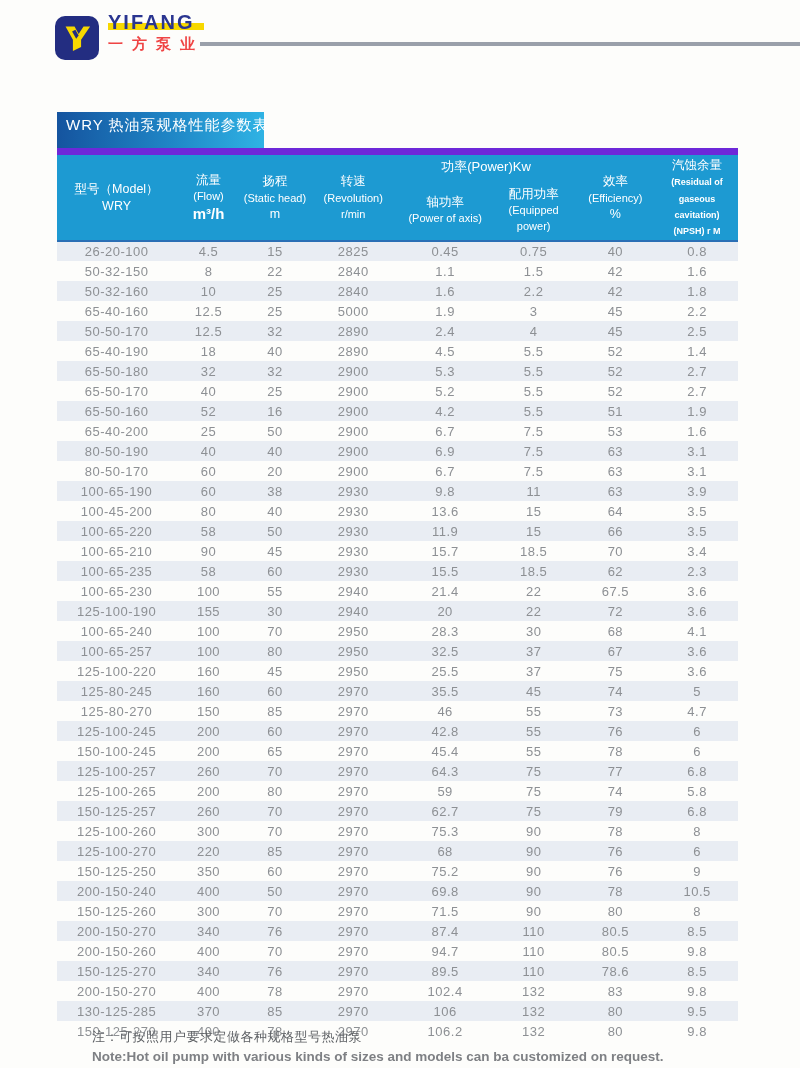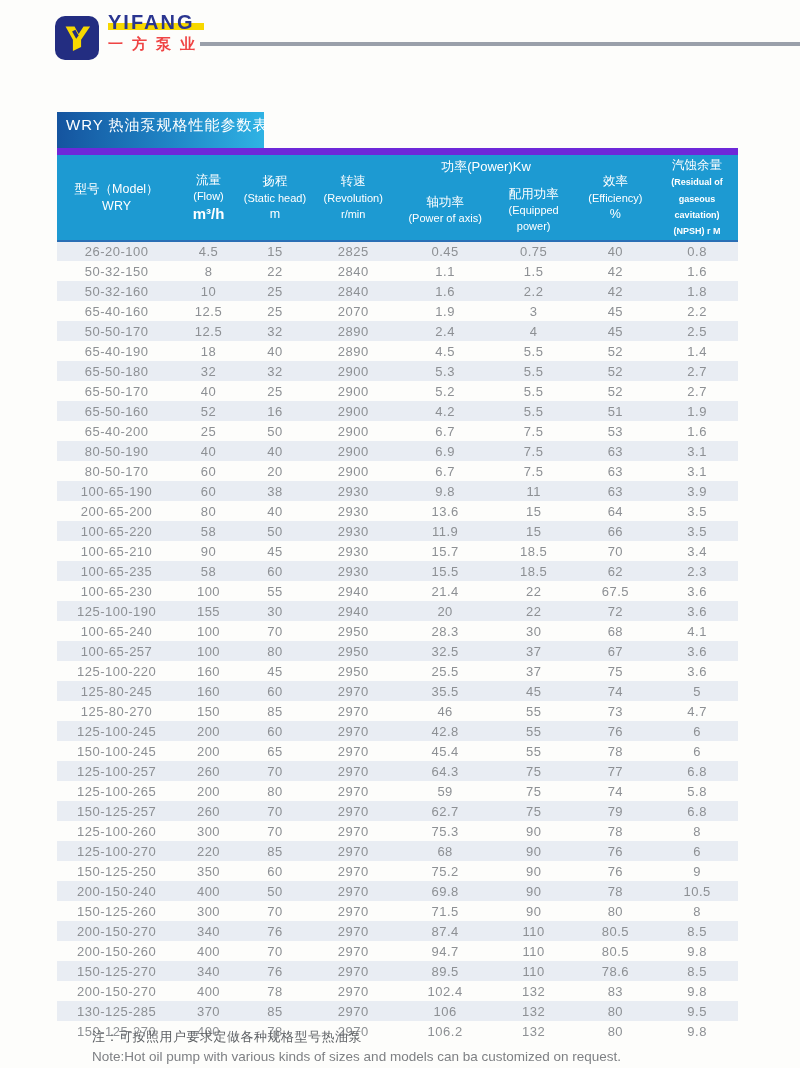--- a/index.html
+++ b/index.html
@@ -93,21 +93,21 @@
     padding: 0;
     letter-spacing: 0.5px;
     white-space: nowrap;
   }
   .spec-table tbody tr:nth-child(odd) { background: #e9edf3; }
   .spec-table tbody tr:nth-child(even) { background: #fdfdfb; }
 
   
   .notes { position: absolute; left: 52px; top: 1028px; margin-left: 40px; }
   .note-cn { font-size: 13px; color: #5e6165; letter-spacing: 0.5px; }
-  .note-en { font-size: 13.5px; color: #7e8084; margin-top: 3px; }
+  .note-en { font-size: 13.5px; color: #7e8084; margin-top: 3px; font-weight: bold; }
 </style>
 </head>
 <body>
 
 <div class="page">
 
   <div class="logo-mark">
     <svg width="36" height="36" viewBox="0 0 44 44">
       <path fill="#f7d800" d="M8 8 L19 8 L24 17 L30 8 L38 8 L27 24 L27 33 L17 38 L17 24 Z"></path>
       <path fill="#232d81" d="M20 12 L24 19 L21 23 L16 14 Z"></path>
@@ -208,21 +208,21 @@
           <td>2840</td>
           <td>1.6</td>
           <td>2.2</td>
           <td>42</td>
           <td>1.8</td>
         </tr>
         <tr>
           <td>65-40-160</td>
           <td>12.5</td>
           <td>25</td>
-          <td>2070</td>
+          <td>5000</td>
           <td>1.9</td>
           <td>3</td>
           <td>45</td>
           <td>2.2</td>
         </tr>
         <tr>
           <td>50-50-170</td>
           <td>12.5</td>
           <td>32</td>
           <td>2890</td>
@@ -305,21 +305,21 @@
           <td>100-65-190</td>
           <td>60</td>
           <td>38</td>
           <td>2930</td>
           <td>9.8</td>
           <td>11</td>
           <td>63</td>
           <td>3.9</td>
         </tr>
         <tr>
-          <td>200-65-200</td>
+          <td>100-45-200</td>
           <td>80</td>
           <td>40</td>
           <td>2930</td>
           <td>13.6</td>
           <td>15</td>
           <td>64</td>
           <td>3.5</td>
         </tr>
         <tr>
           <td>100-65-220</td>

